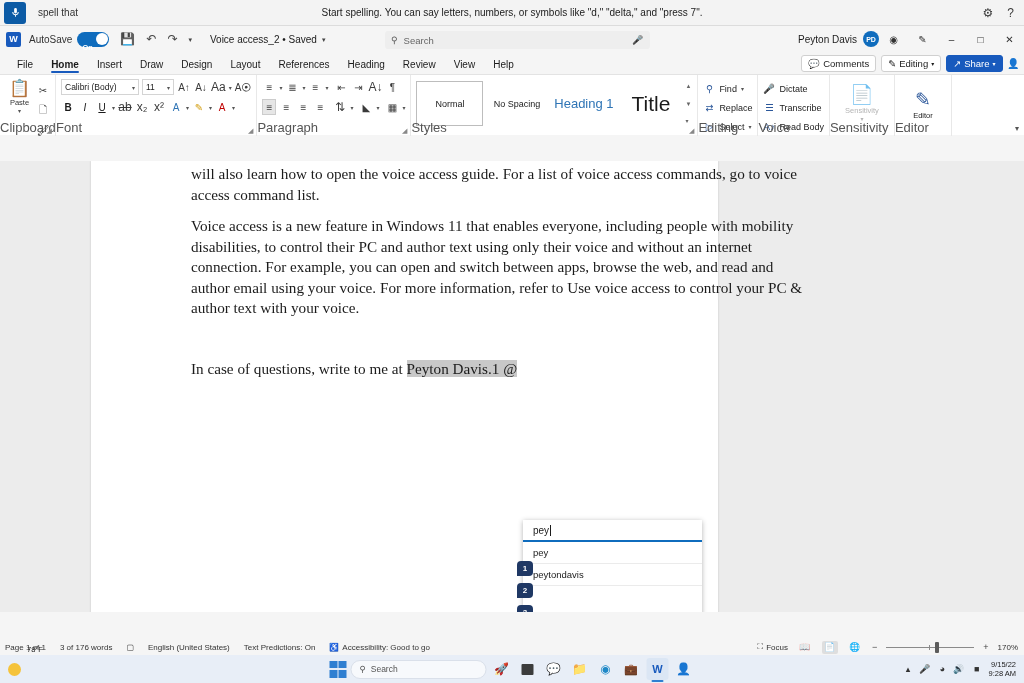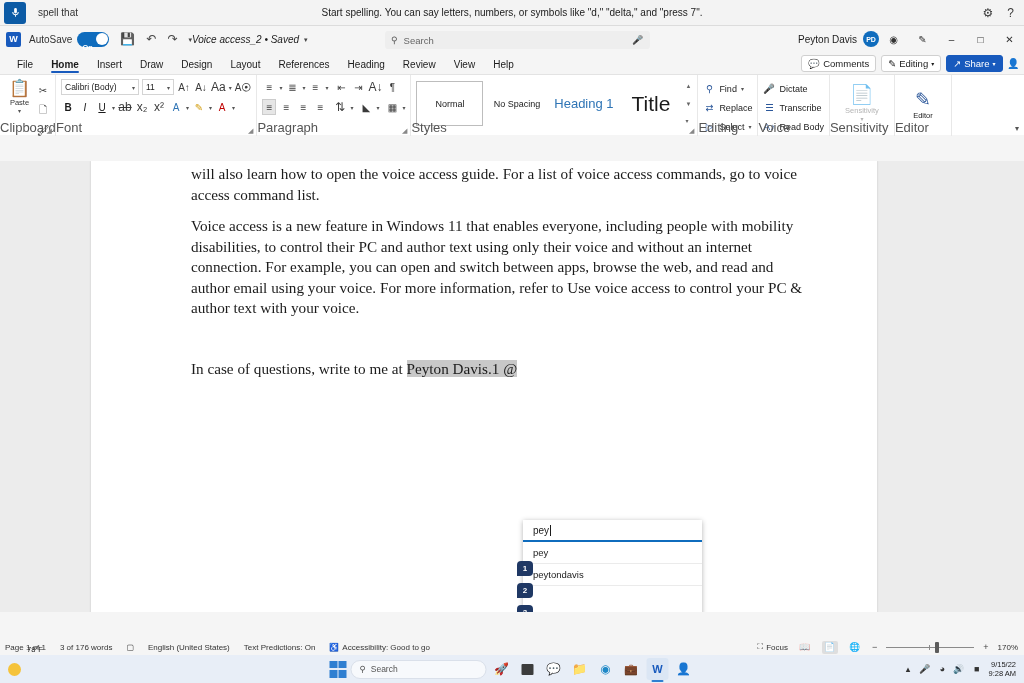--- a/index.html
+++ b/index.html
@@ -55,21 +55,21 @@
     margin-left: 5px; width: 32px; height: 15px; border-radius: 8px;
     background: #0f6cbd; display: flex; align-items: center;
     color: #fff; font-size: 7.5px; position: relative;
   }
   #autosave-toggle .knob {
     position: absolute; right: 1.5px; top: 1.5px;
     width: 12px; height: 12px; border-radius: 50%; background: #fff;
   }
   #autosave-toggle .onlbl { margin-left: 5px; font-weight: 700; margin-top: 17px; }
   .qa-ico { font-size: 12px; color: #444; margin-left: 11px; line-height: 1; }
-  #docname { font-size: 10px; color: #1b1b1b; font-style: italic; }
+  #docname { margin-left: 18px; font-size: 10px; color: #1b1b1b; }
   #searchbox {
     position: absolute; left: 385px; top: 5px; width: 265px; height: 18px;
     background: #eeeeee; border-radius: 3px; display: flex; align-items: center;
     padding: 0 6px; font-size: 9.5px; color: #666;
   }
   #searchbox .sico { font-size: 9px; margin-right: 6px; color: #555; }
   #searchbox .mico { margin-left: auto; font-size: 9px; color: #555; }
   #tb-right { position: absolute; right: 0; top: 0; height: 26px; display: flex; align-items: center; }
   #user-name { font-size: 10px; color: #1b1b1b; }
   #avatar {
@@ -147,21 +147,21 @@
   .bigbtn .bl { font-size: 7.5px; margin-top: 2px; color: #1b1b1b; }
   .bigbtn.dim .bi, .bigbtn.dim .bl { color: #b5b5b5; }
   #ribbon-collapse { position: absolute; right: 5px; bottom: 2px; font-size: 8px; color: #555; }
 
   
   #docarea {
     position: absolute; left: 0; top: 135px; width: 1024px; height: 451px;
     background: #ececec; overflow: hidden;
   }
   #page {
-    position: absolute; left: 91px; top: 0px; width: 786px; height: 500px;
+    position: absolute; left: 91px; top: 0px; width: 627px; height: 500px;
     background: #fff; box-shadow: 0 0 2px rgba(0,0,0,.18);
   }
   .ptext {
     position: absolute; left: 100px; width: 625px;
     font-family: "Liberation Serif", serif;
     font-size: 15.2px; line-height: 20.6px; color: #1b1b1b;
   }
   .hl { background: #c8c8c8; }
 
   

